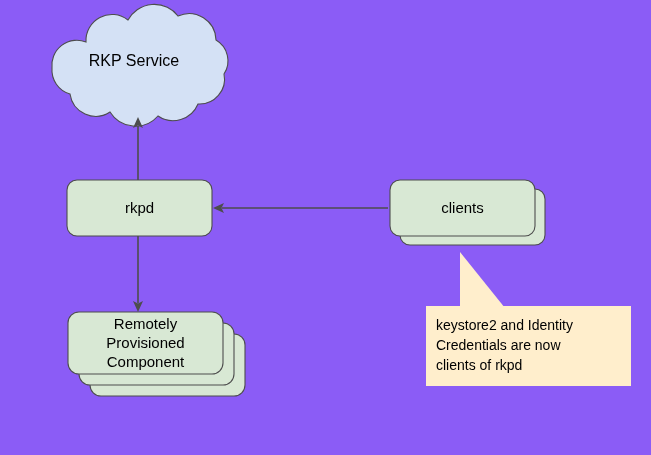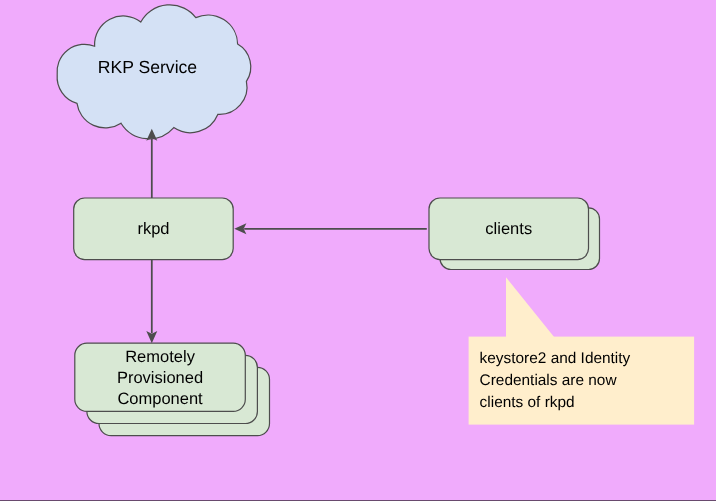--- a/index.html
+++ b/index.html
@@ -8,21 +8,21 @@
     padding: 0;
     background: #000000;
   }
   body {
     font-family: "Liberation Sans", sans-serif;
   }
   #canvas {
     position: relative;
     width: 651px;
     height: 455px;
-    background: #f0abfc;
+    background: #8b5cf6;
     overflow: hidden;
   }
   #diagram-svg {
     position: absolute;
     left: 0;
     top: 0;
     width: 651px;
     height: 455px;
   }
   .node-label {

